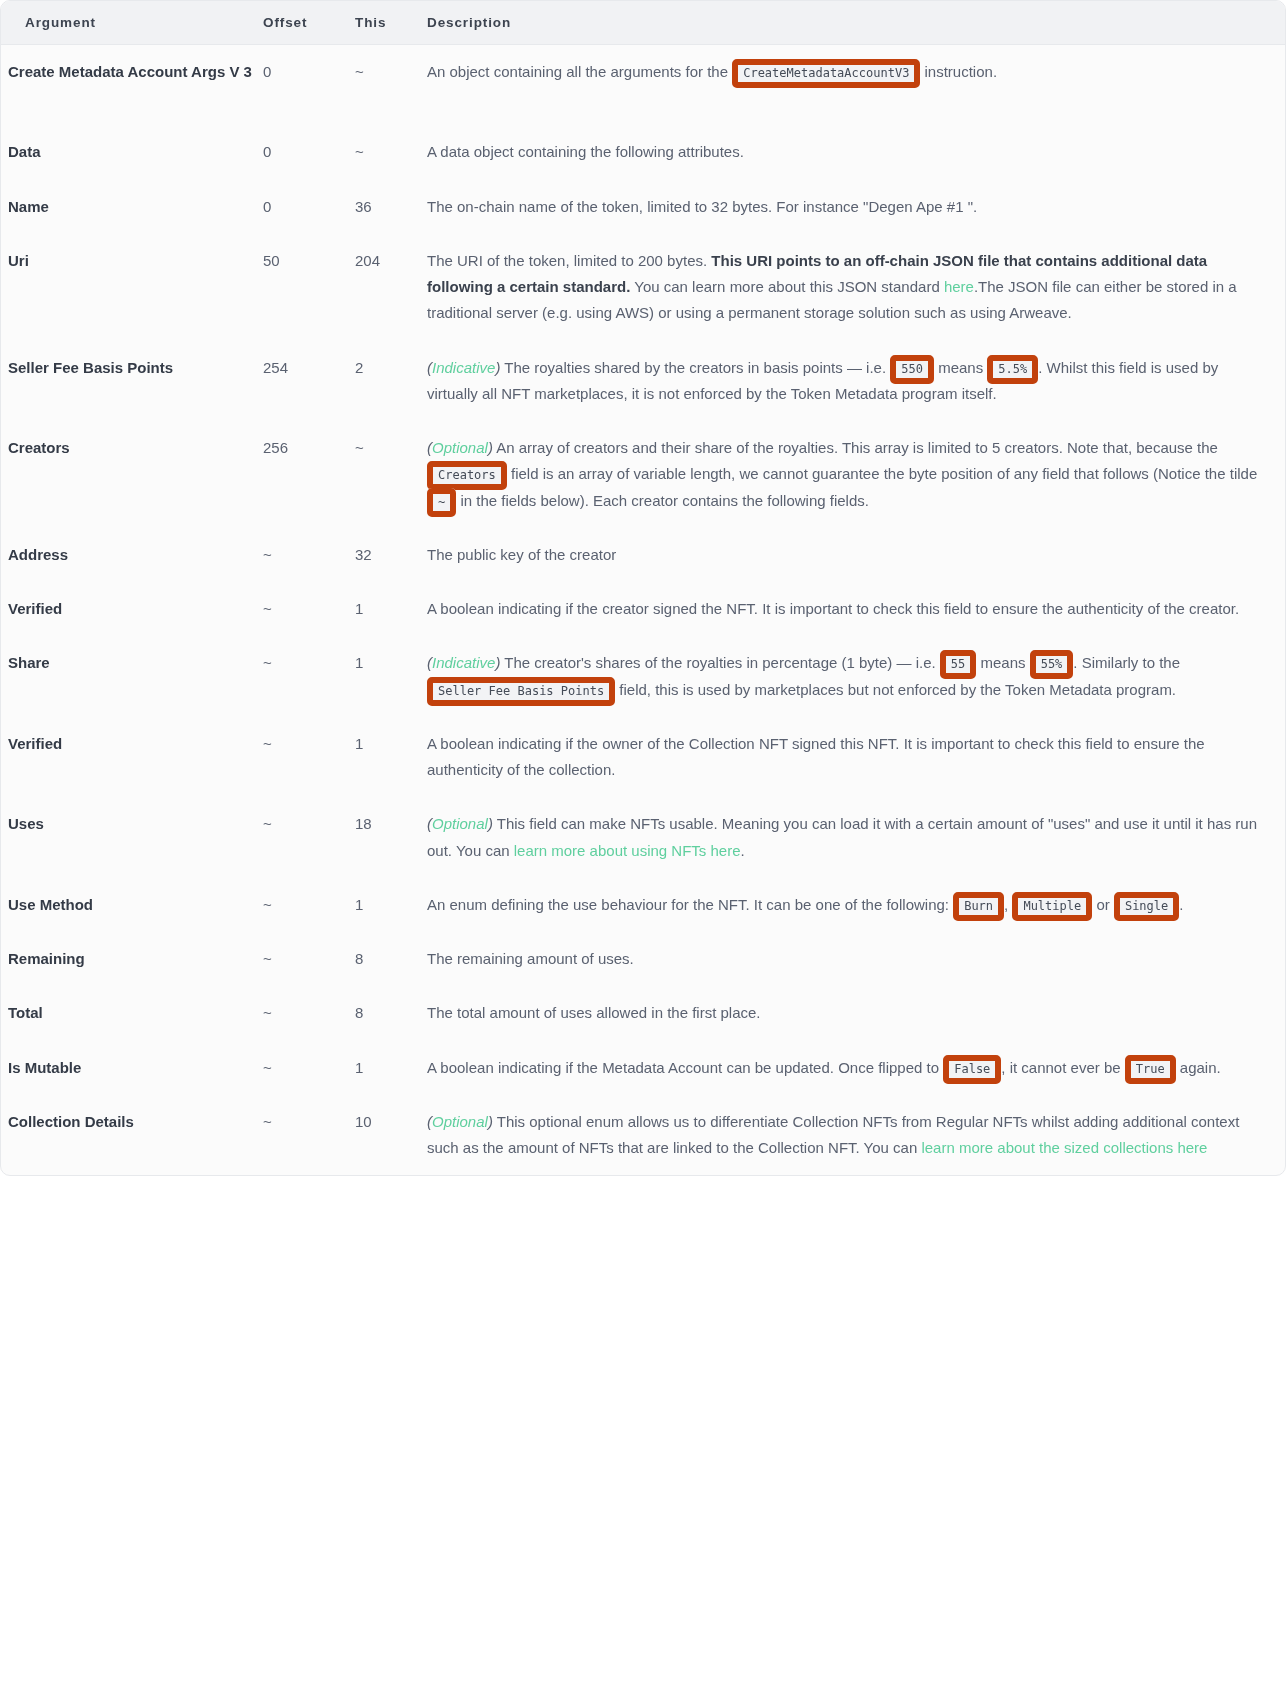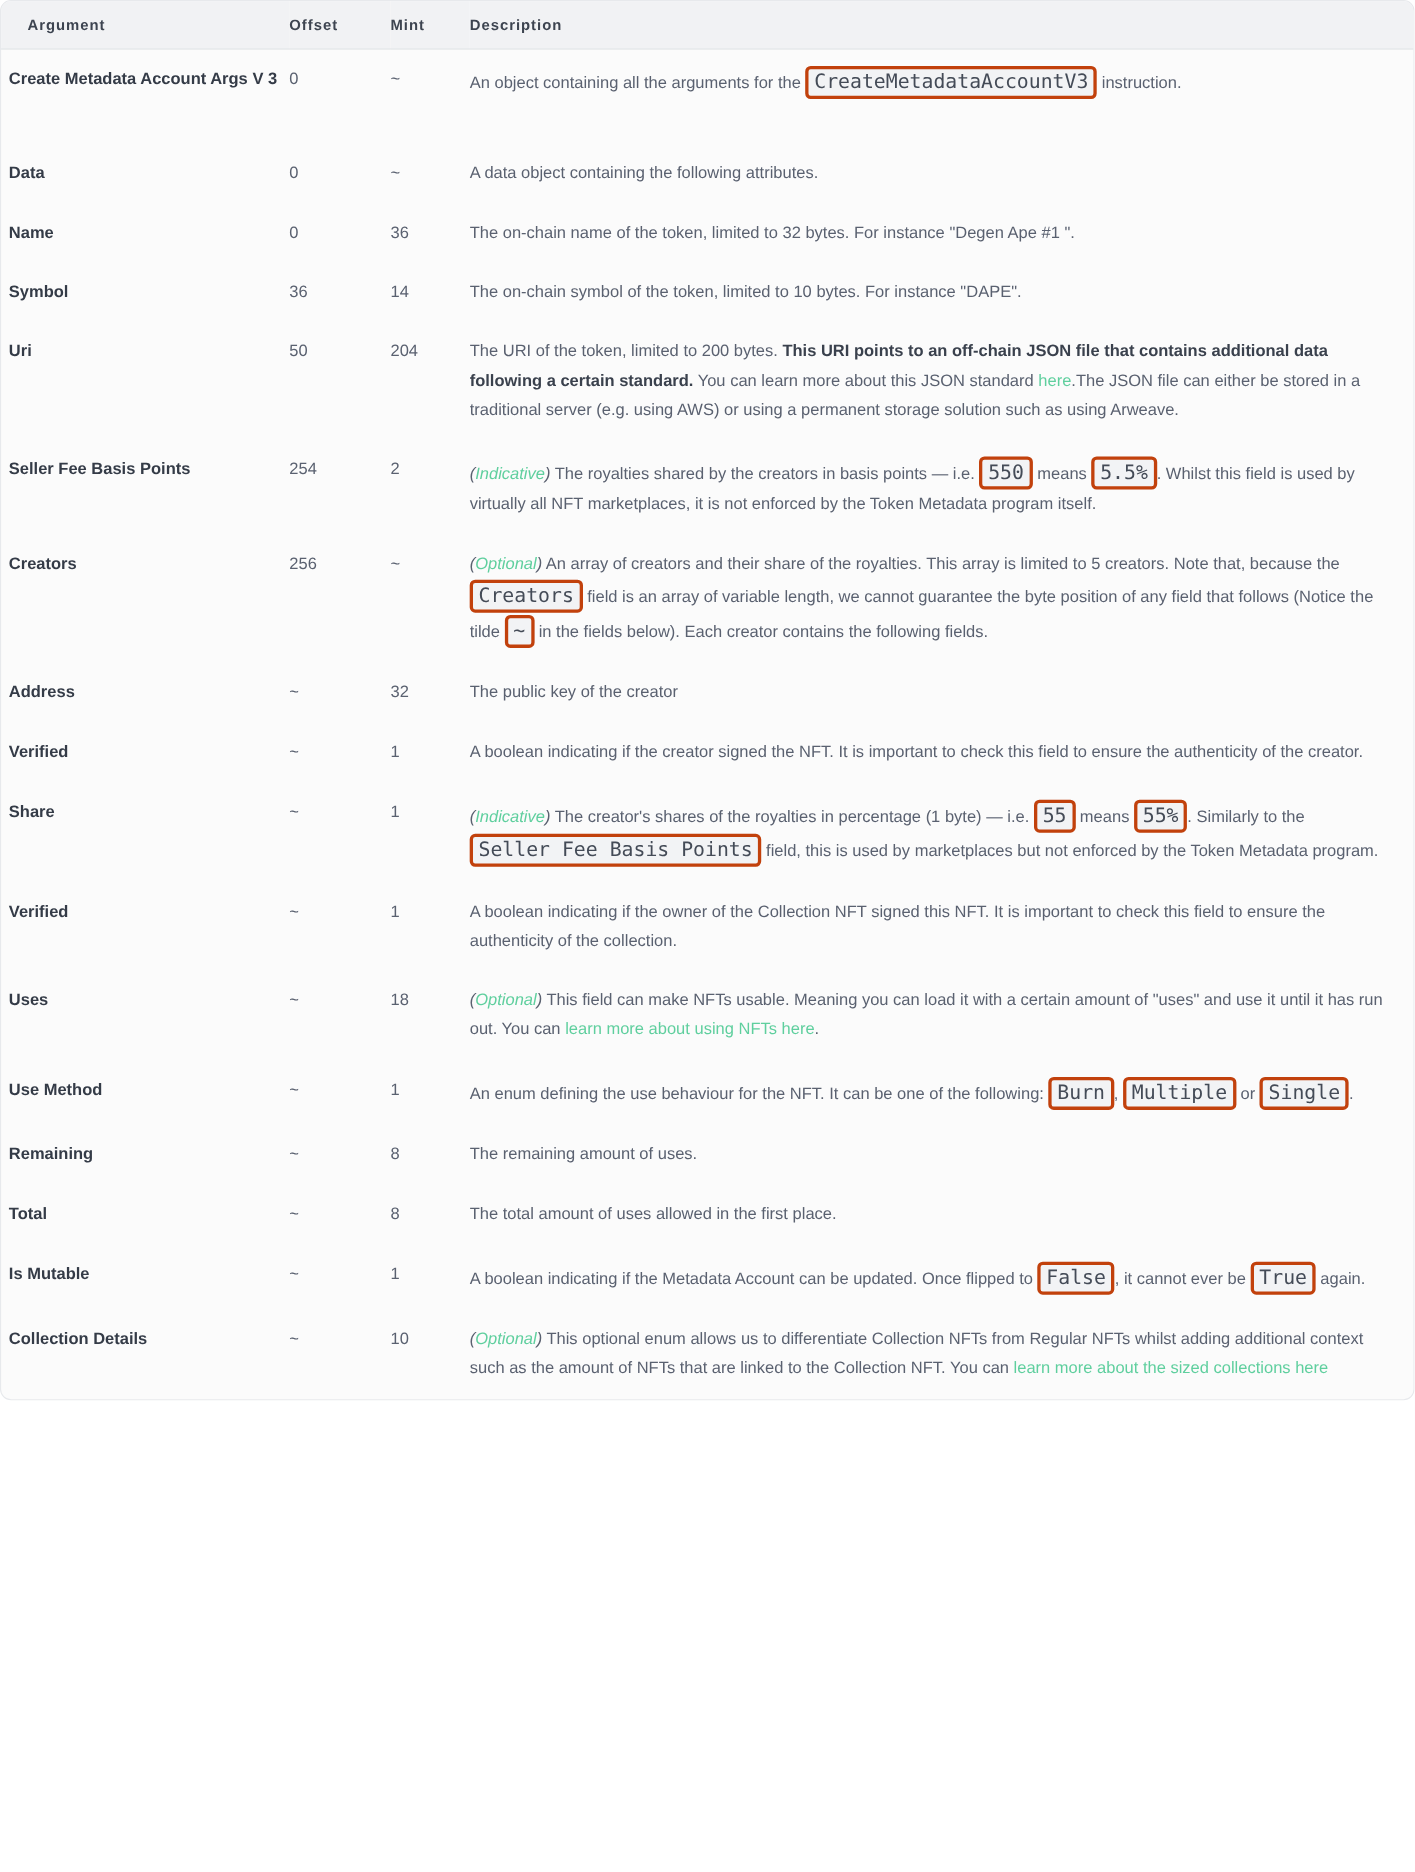--- a/index.html
+++ b/index.html
@@ -64,44 +64,44 @@
   .lvl-1 { padding-left: 60px; }
   .lvl-2 { padding-left: 100px; }
   .lvl-3 { padding-left: 140px; }
 
   
   tbody tr td { padding-top: 14px; padding-bottom: 14px; }
   tbody tr.tall td { padding-bottom: 40px; }
 
   code.chip {
     font-family: "DejaVu Sans Mono", "Liberation Mono", monospace;
-    font-size: 18px;
+    font-size: 12px;
     background: #f2f3f5;
-    border: 3px solid #c2410c;
+    border: 6px solid #c2410c;
     border-radius: 5px;
     padding: 1px 5px 2px 5px;
     color: #444b57;
     white-space: nowrap;
   }
   .link { color: #5fcf9e; text-decoration: none; }
   .tag  { color: #5fcf9e; font-style: italic; }
   .paren { color: #5a6170; font-style: italic; }
   .strong { font-weight: 700; color: #3a414d; }
 </style>
 </head>
 <body>
 
 <div class="page">
   <div class="table-wrap">
     <table class="doc-table">
       <thead>
         <tr>
           <th class="c-arg">Argument</th>
           <th class="c-off">Offset</th>
-          <th class="c-size">Mint</th>
+          <th class="c-size">This</th>
           <th class="c-desc">Description</th>
         </tr>
       </thead>
       <tbody id="tbody">
           <tr class="tall">
             <td class="c-arg lvl-0">Create Metadata Account Args V 3</td>
             <td class="c-off">0</td>
             <td class="c-size">~</td>
             <td class="c-desc"><span>An object containing all the arguments for the </span><code class="chip">CreateMetadataAccountV3</code><span> instruction.</span></td>
           </tr>
@@ -111,26 +111,20 @@
             <td class="c-size">~</td>
             <td class="c-desc"><span>A data object containing the following attributes.</span></td>
           </tr>
           <tr>
             <td class="c-arg lvl-2">Name</td>
             <td class="c-off">0</td>
             <td class="c-size">36</td>
             <td class="c-desc"><span>The on-chain name of the token, limited to 32 bytes. For instance "Degen Ape #1 ".</span></td>
           </tr>
           <tr>
-            <td class="c-arg lvl-2">Symbol</td>
-            <td class="c-off">36</td>
-            <td class="c-size">14</td>
-            <td class="c-desc"><span>The on-chain symbol of the token, limited to 10 bytes. For instance "DAPE".</span></td>
-          </tr>
-          <tr>
             <td class="c-arg lvl-2">Uri</td>
             <td class="c-off">50</td>
             <td class="c-size">204</td>
             <td class="c-desc"><span>The URI of the token, limited to 200 bytes. </span><strong class="strong">This URI points to an off-chain JSON file that contains additional data following a certain standard.</strong><span> You can learn more about this JSON standard </span><a class="link" href="#">here</a><span>.The JSON file can either be stored in a traditional server (e.g. using AWS) or using a permanent storage solution such as using Arweave.</span></td>
           </tr>
           <tr>
             <td class="c-arg lvl-2">Seller Fee Basis Points</td>
             <td class="c-off">254</td>
             <td class="c-size">2</td>
             <td class="c-desc"><span class="paren">(</span><em class="tag">Indicative</em><span class="paren">)</span><span> The royalties shared by the creators in basis points — i.e. </span><code class="chip">550</code><span> means </span><code class="chip">5.5%</code><span>. Whilst this field is used by virtually all NFT marketplaces, it is not enforced by the Token Metadata program itself.</span></td>

